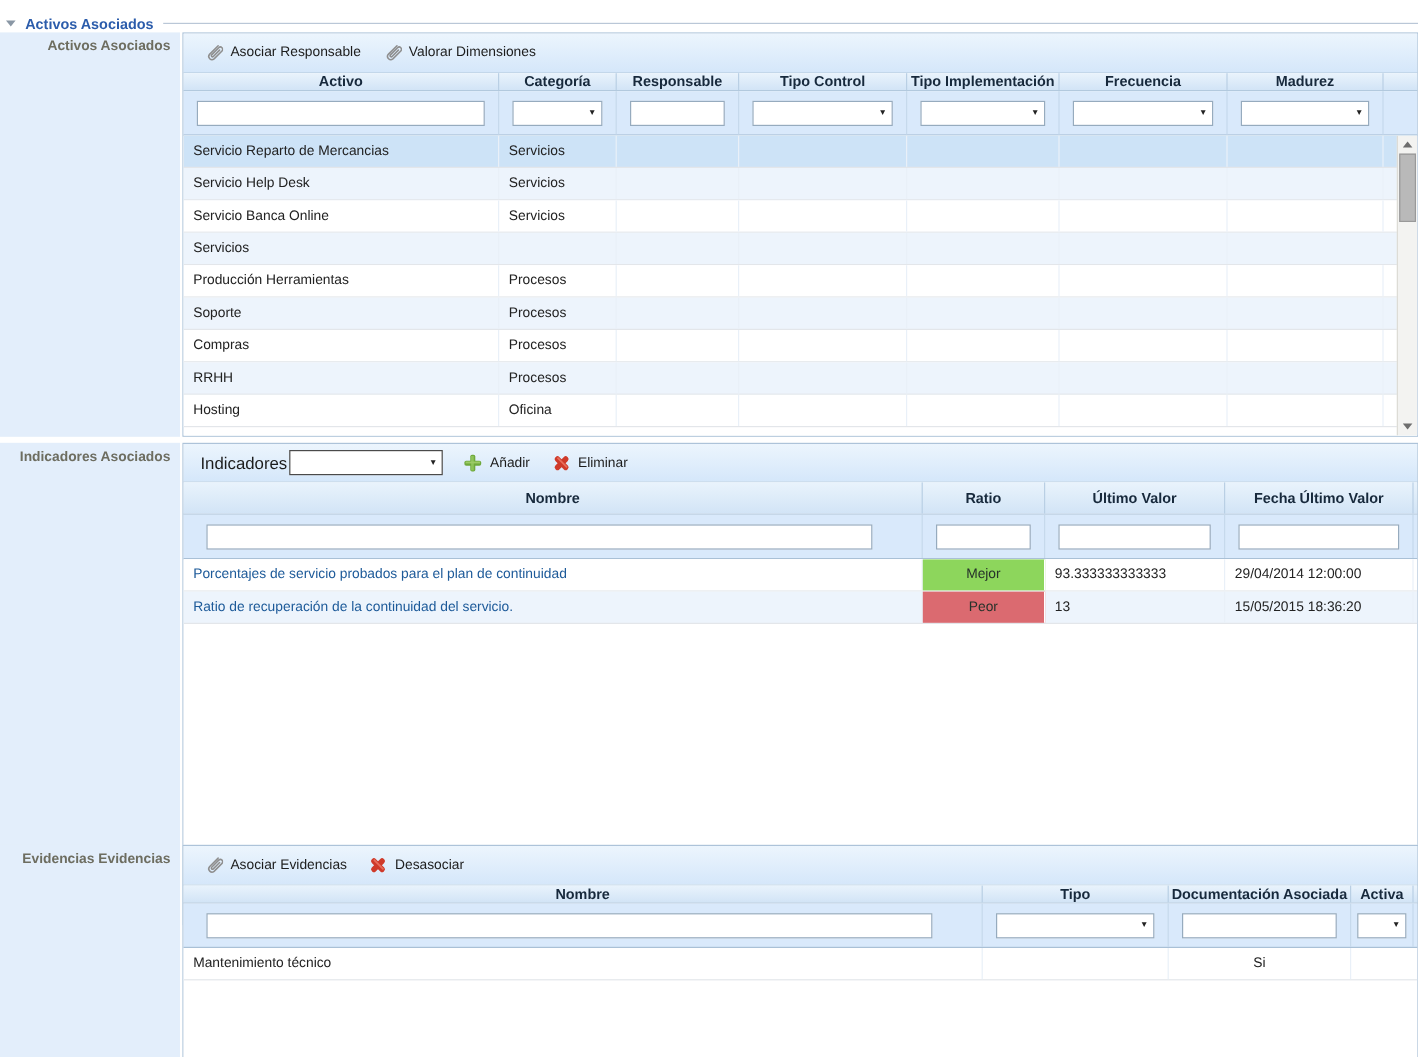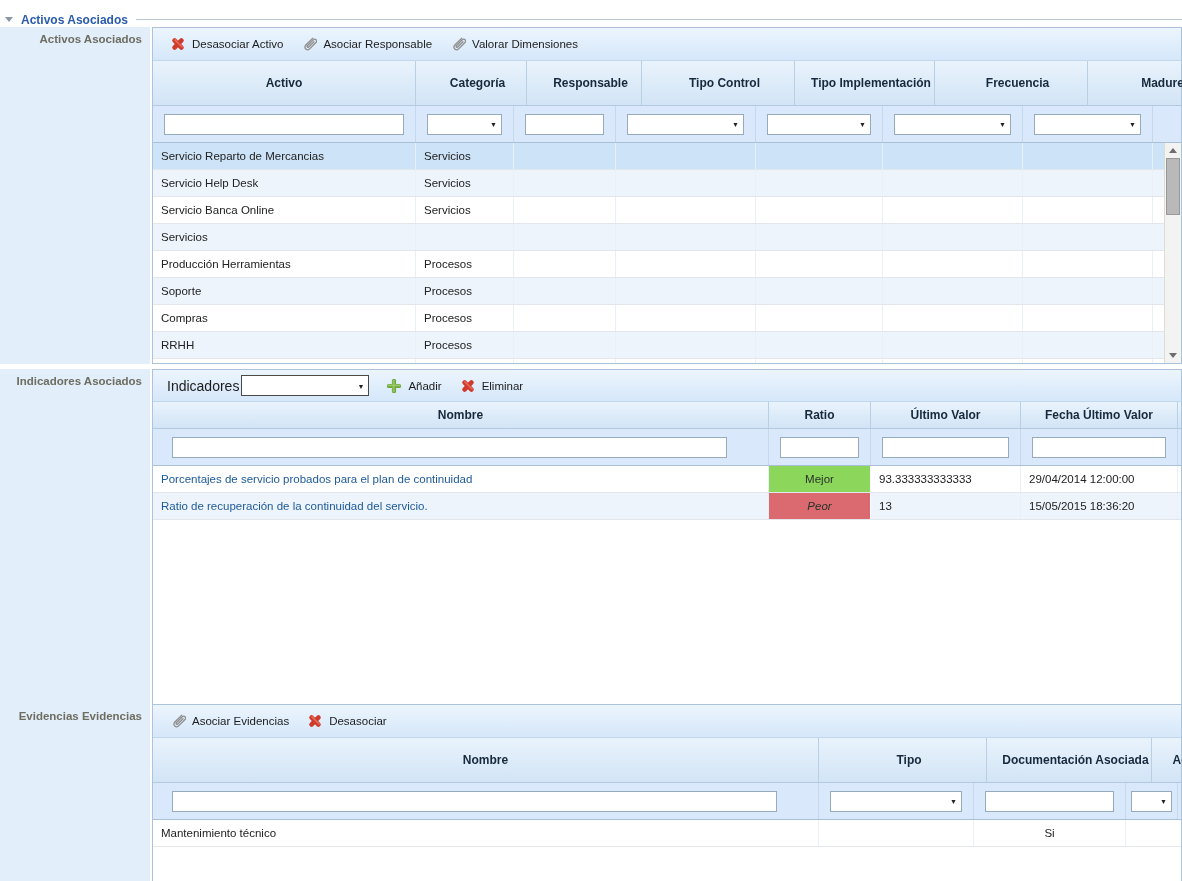--- a/index.html
+++ b/index.html
@@ -54,21 +54,21 @@
      border-right:1px solid #e9f0f8;overflow:hidden;white-space:nowrap;}
   .c:last-child{border-right:none;}
   .c.link{color:#1d5a99;}
   .c.center{text-align:center;padding:0;}
   .c.badge{display:flex;align-items:center;justify-content:center;padding:0;color:#26322a;
            border-right:1px solid #fff;line-height:normal;}
 
   .g-act{grid-template-columns:263px 98px 102px 140px 127px 140px 130px 1fr;}
   .g-ind{grid-template-columns:616px 102px 150px 157px 1fr;}
   .g-evi{grid-template-columns:666px 155px 152px 52px 1fr;}
-  .h29{height:45px;gap:13px;} .h27{height:27px;} .f37{height:37px;}
+  .h29{height:15px;} .h27{height:27px;} .f37{height:37px;}
 
   
   .ti.wide{width:calc(100% - 60px);margin-right:22px;}
 
   
   .vscroll{position:absolute;right:0;top:0;bottom:0;width:17px;background:#f3f3f1;
            border-left:1px solid #dddcd6;}
   .sb-btn{position:absolute;left:0;right:0;height:15px;display:flex;align-items:center;
           justify-content:center;cursor:pointer;}
   .sb-btn.up{top:0;} .sb-btn.down{bottom:0;}
@@ -112,26 +112,20 @@
   </div>
 
   <div class="section" id="sec-activos">
     <div class="panel">
       <div class="panel-label">Activos Asociados</div>
     </div>
     <div class="content">
       <div class="toolbar" style="flex-basis:33px">
         <div class="tb-btn">
           <svg class="icon16" viewBox="0 0 16 16">
-              <use href="#ic-cross"></use>
-            </svg>
-          <span>Desasociar Activo</span>
-        </div>
-        <div class="tb-btn">
-          <svg class="icon16" viewBox="0 0 16 16">
               <use href="#ic-clip"></use>
             </svg>
           <span>Asociar Responsable</span>
         </div>
         <div class="tb-btn">
           <svg class="icon16" viewBox="0 0 16 16">
               <use href="#ic-clip"></use>
             </svg>
           <span>Valorar Dimensiones</span>
         </div>
@@ -319,21 +313,21 @@
       <div class="tbody">
         <div class="row g-ind">
           <div class="c link">Porcentajes de servicio probados para el plan de continuidad</div>
           <div class="c badge" style="background-color: rgb(141, 214, 92);">Mejor</div>
           <div class="c">93.333333333333</div>
           <div class="c">29/04/2014 12:00:00</div>
           <div class="c"></div>
         </div>
         <div class="row g-ind">
           <div class="c link">Ratio de recuperación de la continuidad del servicio.</div>
-          <div class="c badge" style="background-color: rgb(219, 106, 112); font-style: italic;">Peor</div>
+          <div class="c badge" style="background-color: rgb(219, 106, 112);">Peor</div>
           <div class="c">13</div>
           <div class="c">15/05/2015 18:36:20</div>
           <div class="c"></div>
         </div>
       </div>
     </div>
   </div>
 
   <div class="section" id="sec-evidencias">
     <div class="panel">

